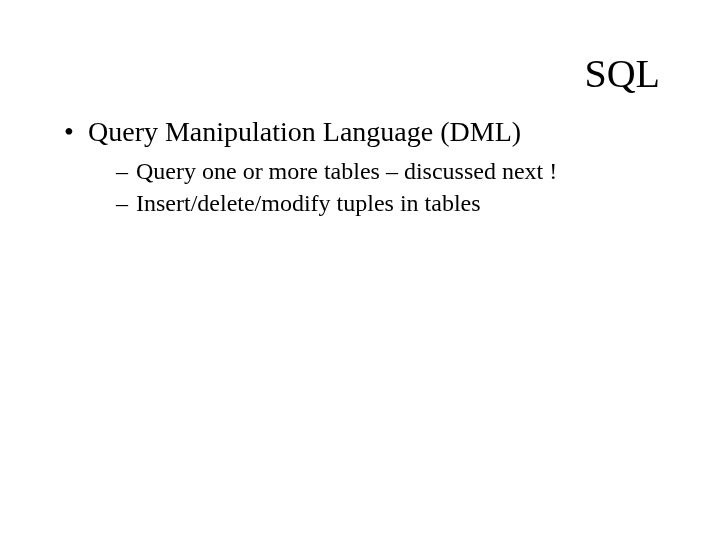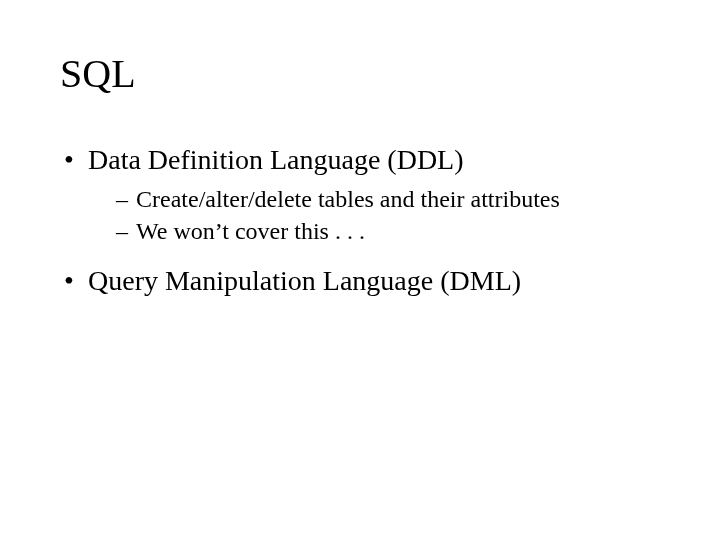--- a/index.html
+++ b/index.html
@@ -11,23 +11,23 @@
     font-family: "Times New Roman", Times, serif;
     color: #000;
   }
   .slide {
     width: 720px;
     height: 540px;
     box-sizing: border-box;
     padding: 40px 60px 40px 60px;
   }
   .title {
-    text-align: left;
+    text-align: right;
     font-size: 40px;
-    margin: 10px 0 44px 0;
+    margin: 10px 0 16px 0;
     font-weight: normal;
   }
   ul.level1 {
     list-style: none;
     padding-left: 0;
     margin: 0;
   }
   ul.level1 > li {
     position: relative;
     padding-left: 28px;
@@ -61,30 +61,27 @@
   }
 </style>
 </head>
 <body>
 
 <div class="slide">
   <h1 class="title">SQL</h1>
 
   <ul class="level1">
 
-    <li>
-      <span>Data Definition Language (DDL)</span>
-      <ul class="level2">
-        <li>
-          <span>Create/alter/delete tables and their attributes</span>
-        </li>
-        <li>
-          <span>We won’t cover this . . .</span>
-        </li>
-      </ul>
-    </li>
 
     <li>
       <span>Query Manipulation Language (DML)</span>
+      <ul class="level2">
+        <li>
+          <span>Query one or more tables – discussed next !</span>
+        </li>
+        <li>
+          <span>Insert/delete/modify tuples in tables</span>
+        </li>
+      </ul>
     </li>
 
   </ul>
 </div>
 
 </body></html>

